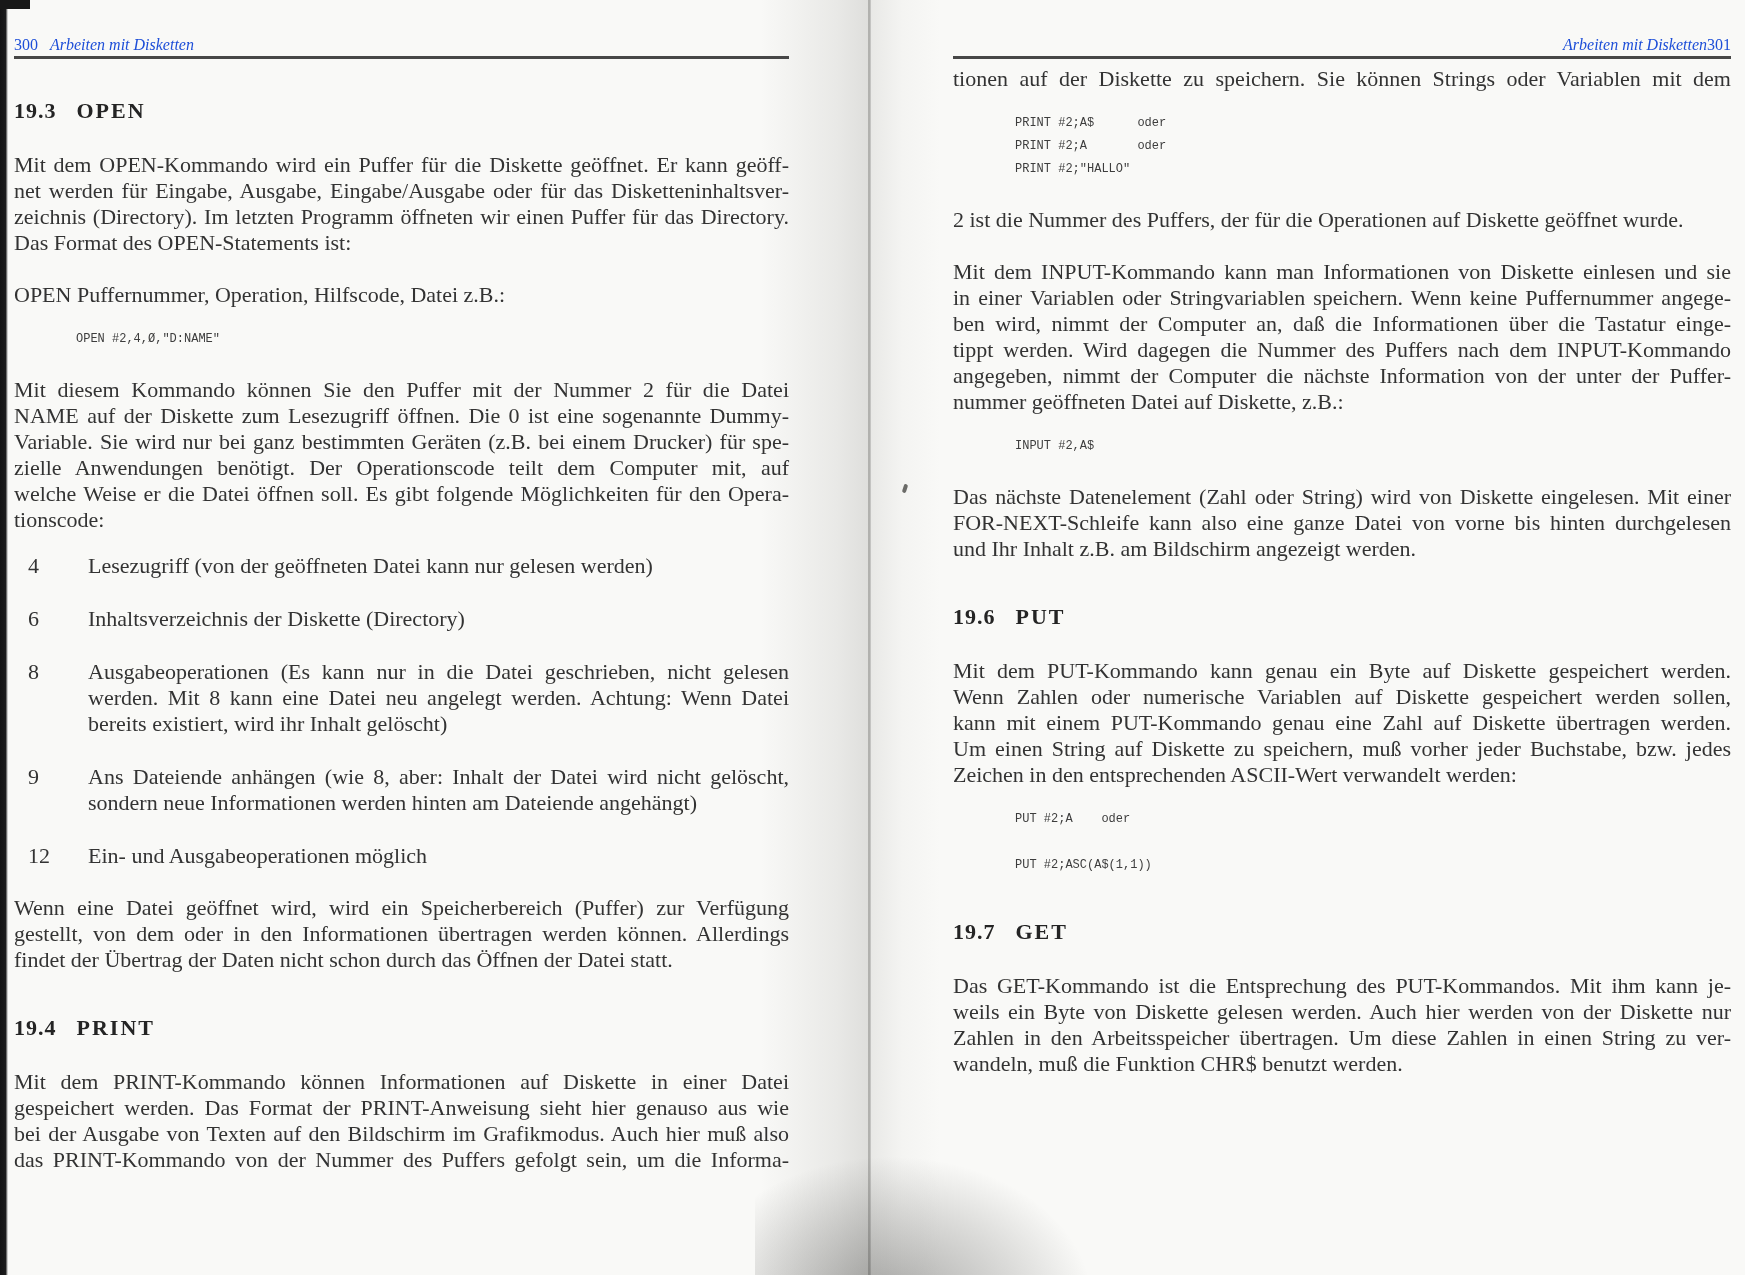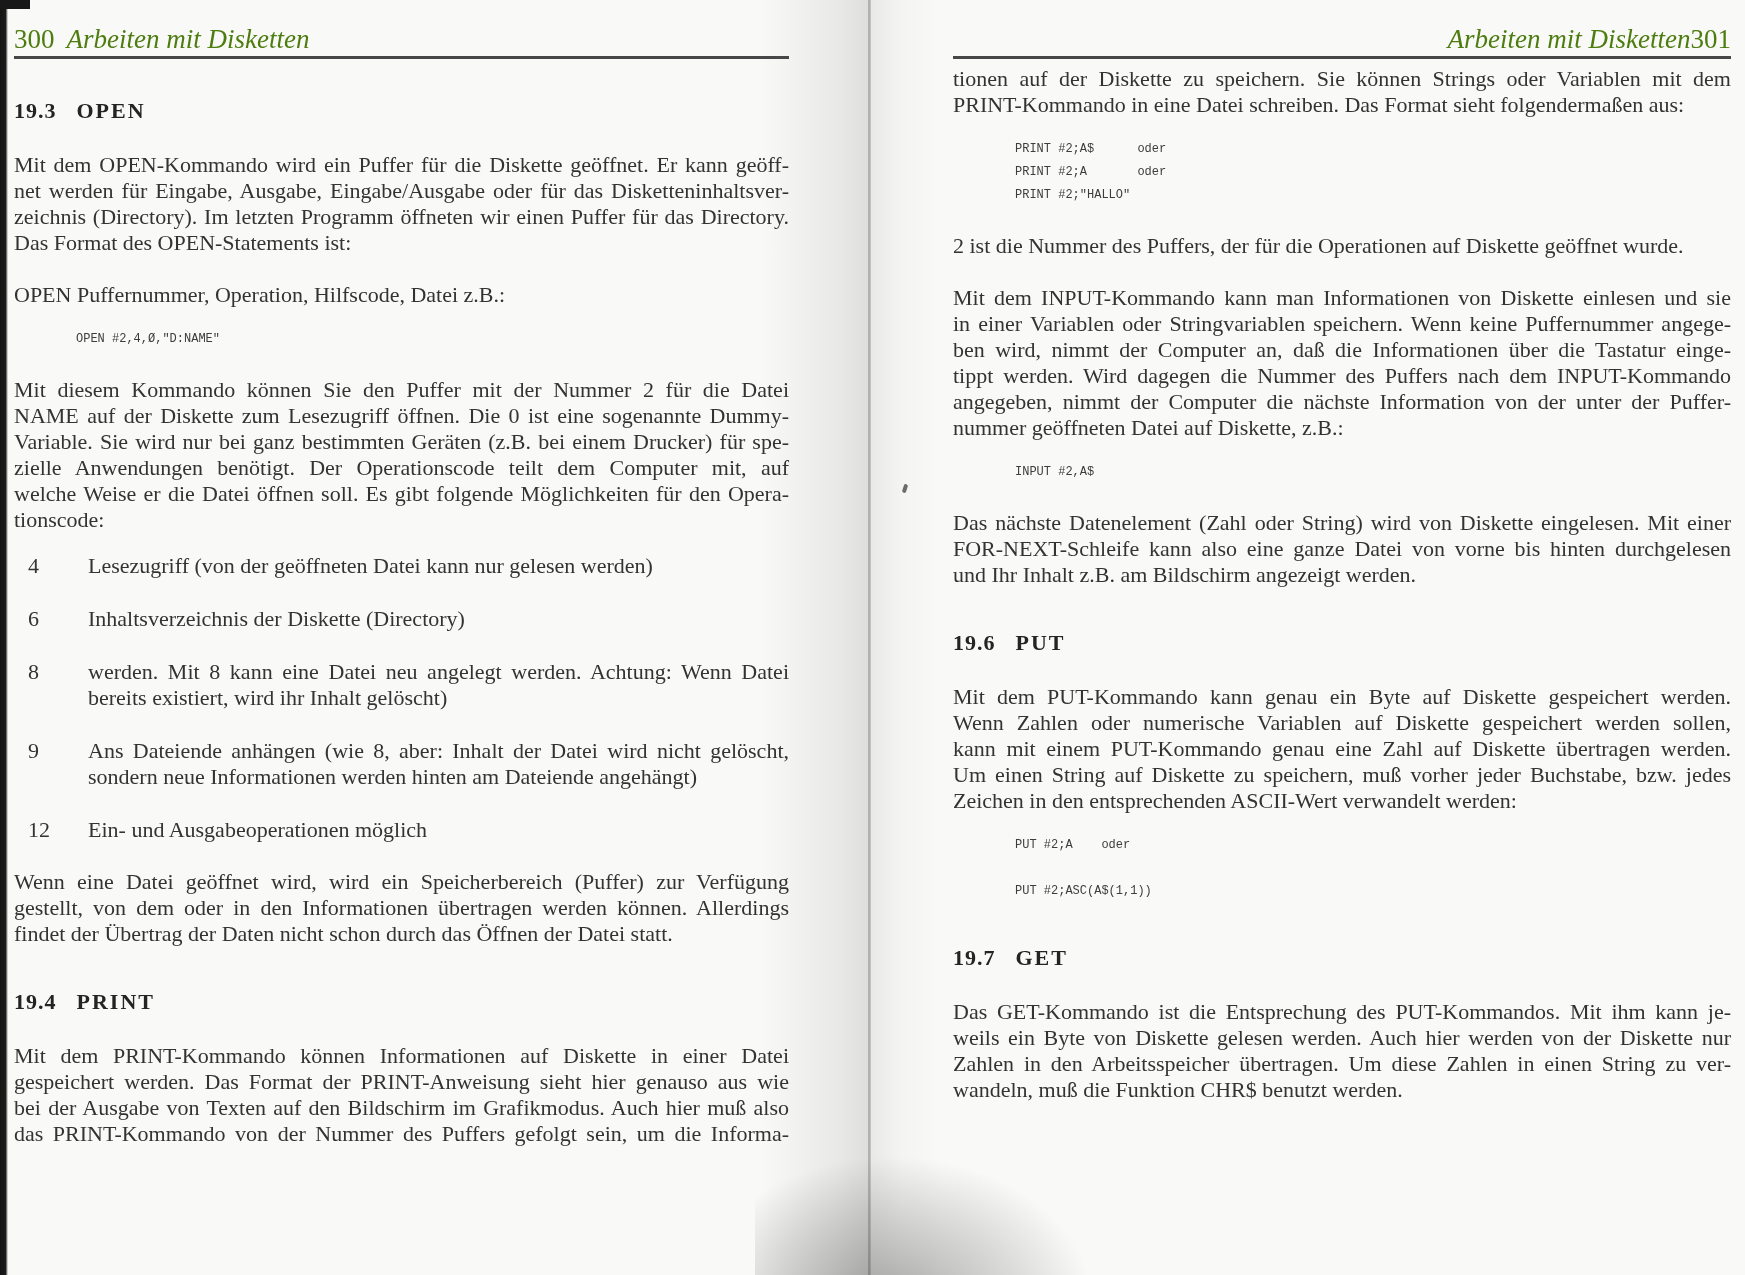--- a/index.html
+++ b/index.html
@@ -50,23 +50,23 @@
     background: #6b6b68;
     transform: rotate(18deg);
     border-radius: 2px;
   }
   
   .page { position: absolute; top: 0; height: 100%; }
   .page-left  { left: 14px;  width: 775px; }
   .page-right { left: 953px; width: 778px; }
 
   .running-head {
-    position: absolute; top: 24px;
+    position: absolute; top: 36px;
     width: 100%;
-    font-size: 27px; color: #4d7c0f;
+    font-size: 16px; color: #1d4ed8;
     white-space: nowrap;
   }
   .running-head.align-right { text-align: right; }
   .run-title { font-style: italic; }
   .pageno { font-style: normal; }
   .page-left .pageno  { margin-right: 12px; }
   .page-right .pageno { }
   .head-rule {
     position: absolute; top: 56px; left: 0;
     width: 100%; height: 3px;
@@ -159,20 +159,21 @@
         </div>
         <div class="list-item">
           <div class="li-num">6</div>
           <div class="li-text">
             <div class="jline last">Inhaltsverzeichnis der Diskette (Directory)</div>
           </div>
         </div>
         <div class="list-item">
           <div class="li-num">8</div>
           <div class="li-text">
+            <div class="jline">Ausgabeoperationen (Es kann nur in die Datei geschrieben, nicht gelesen</div>
             <div class="jline">werden. Mit 8 kann eine Datei neu angelegt werden. Achtung: Wenn Datei</div>
             <div class="jline last">bereits existiert, wird ihr Inhalt gelöscht)</div>
           </div>
         </div>
         <div class="list-item">
           <div class="li-num">9</div>
           <div class="li-text">
             <div class="jline">Ans Dateiende anhängen (wie 8, aber: Inhalt der Datei wird nicht gelöscht,</div>
             <div class="jline last">sondern neue Informationen werden hinten am Dateiende angehängt)</div>
           </div>
@@ -200,21 +201,20 @@
 </div>
 
 <div class="page page-right">
   <div class="running-head align-right">
     <span class="run-title">Arbeiten mit Disketten</span><span class="pageno">301</span>
   </div>
   <div class="head-rule"></div>
   <div class="page-body">
       <div class="para">
         <div class="jline">tionen auf der Diskette zu speichern. Sie können Strings oder Variablen mit dem</div>
-        <div class="jline last">PRINT-Kommando in eine Datei schreiben. Das Format sieht folgendermaßen aus:</div>
       </div>
       <pre class="code">PRINT #2;A$      oder
 PRINT #2;A       oder
 PRINT #2;"HALLO"</pre>
       <div class="para">
         <div class="jline last">2 ist die Nummer des Puffers, der für die Operationen auf Diskette geöffnet wurde.</div>
       </div>
       <div class="para">
         <div class="jline">Mit dem INPUT-Kommando kann man Informationen von Diskette einlesen und sie</div>
         <div class="jline">in einer Variablen oder Stringvariablen speichern. Wenn keine Puffernummer angege-</div>

